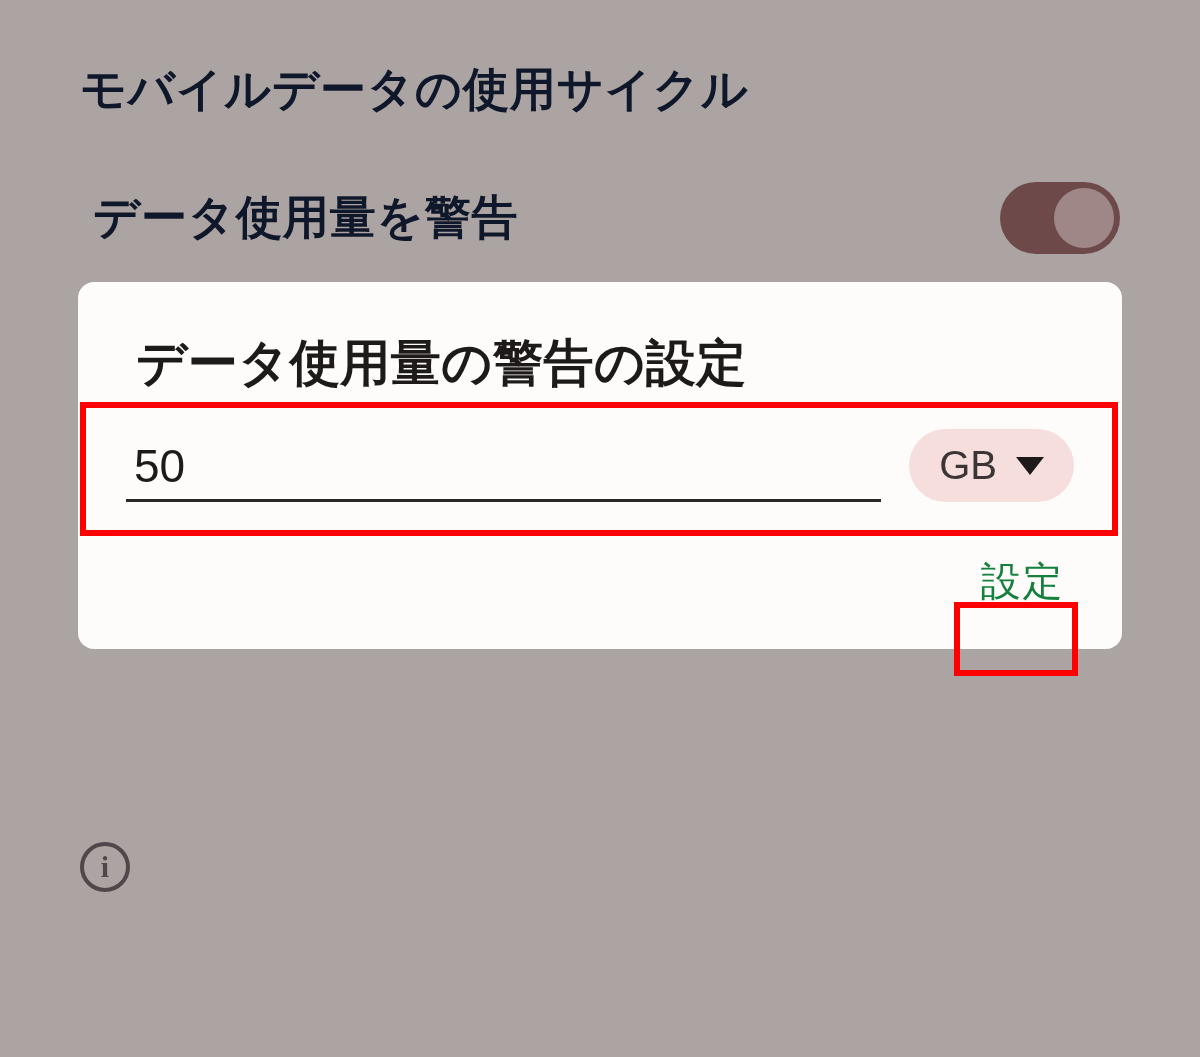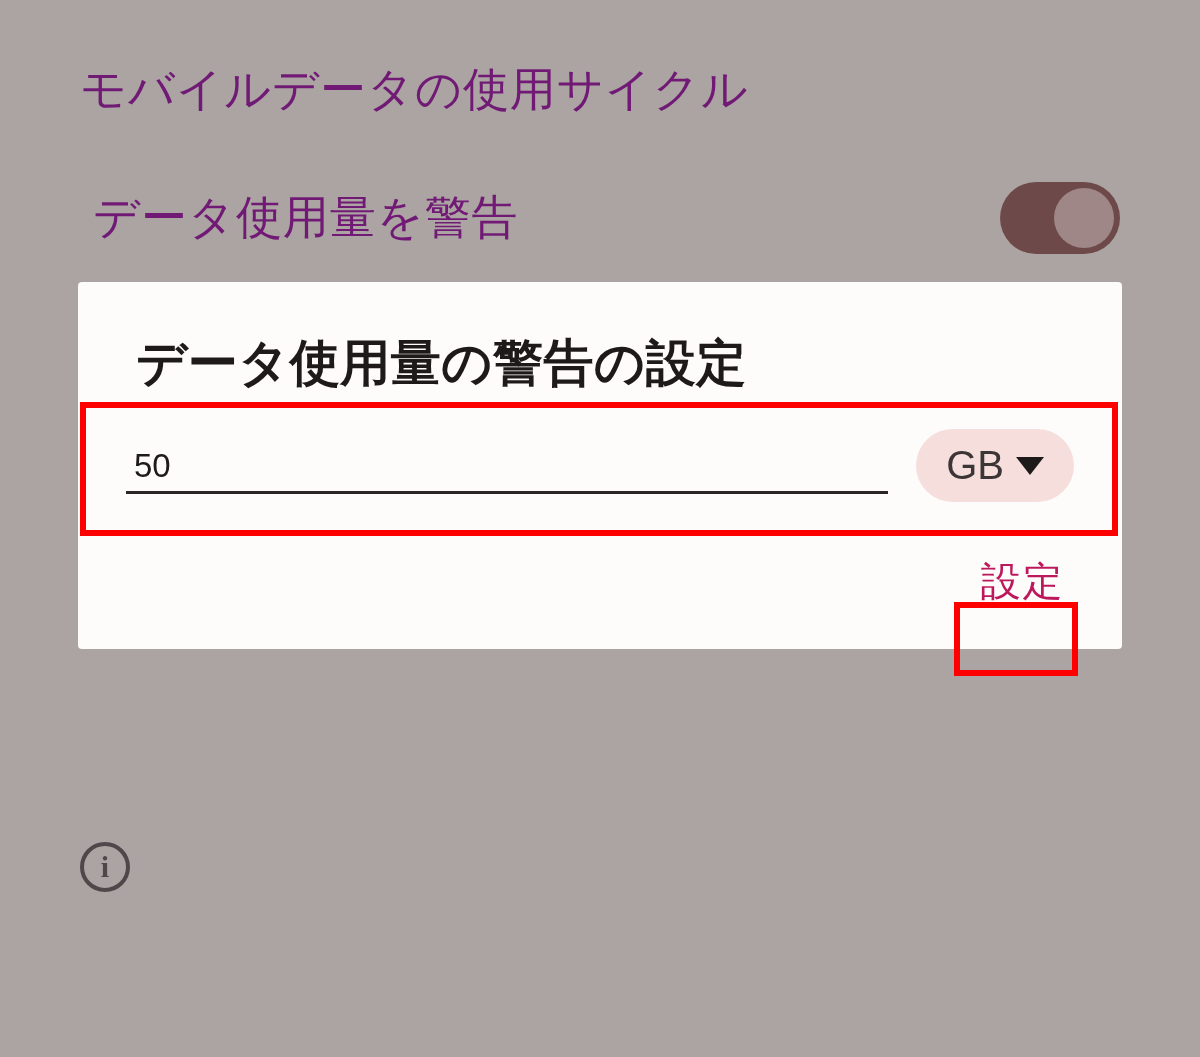--- a/index.html
+++ b/index.html
@@ -21,22 +21,22 @@
     .setting-row {
       display: flex;
       align-items: center;
       justify-content: space-between;
       padding: 18px 0;
       min-height: 100px;
     }
 
     .setting-title {
       font-size: 46px;
-      font-weight: 400;
-      color: #701a75;
+      font-weight: 700;
+      color: #0f172a;
       letter-spacing: 0.02em;
     }
 
     .toggle {
       width: 120px;
       height: 72px;
       background: #6d4a49;
       border-radius: 40px;
       position: relative;
     }
@@ -74,21 +74,21 @@
       position: absolute;
       inset: 0;
     }
 
     .dialog {
       position: absolute;
       left: 78px;
       right: 78px;
       top: 282px;
       background: #fdfcfb;
-      border-radius: 4px;
+      border-radius: 16px;
       padding: 48px 40px 32px 40px;
     }
 
     .dialog-title {
       font-size: 50px;
       font-weight: 600;
       color: #1e1a1a;
       padding-left: 18px;
       margin-bottom: 22px;
       letter-spacing: 0.01em;
@@ -96,35 +96,35 @@
 
     .input-row {
       display: flex;
       align-items: center;
       gap: 28px;
       padding: 10px 8px;
     }
 
     .value-input {
       flex: 1;
-      font-size: 33px;
+      font-size: 46px;
       font-weight: 400;
       border: none;
       border-bottom: 3px solid #2b2727;
       padding: 10px 8px 6px 8px;
       outline: none;
       background: transparent;
       font-family: inherit;
       color: #1e1a1a;
     }
 
     .unit-select {
       display: flex;
       align-items: center;
-      gap: 12px;
+      gap: 19px;
       background: #f6dedd;
       padding: 14px 30px;
       border-radius: 42px;
       font-size: 40px;
       font-weight: 500;
       color: #3b3535;
       cursor: pointer;
     }
 
     .caret-down {
@@ -136,21 +136,21 @@
 
     .dialog-actions {
       display: flex;
       justify-content: flex-end;
       padding: 34px 8px 0 0;
     }
 
     .confirm-button {
       font-size: 40px;
       font-weight: 500;
-      color: #be185d;
+      color: #15803d;
       padding: 8px 10px;
       cursor: pointer;
       letter-spacing: 0.04em;
     }
 
     .annotation-box {
       position: absolute;
       border: 6px solid #ff0000;
       pointer-events: none;
     }

